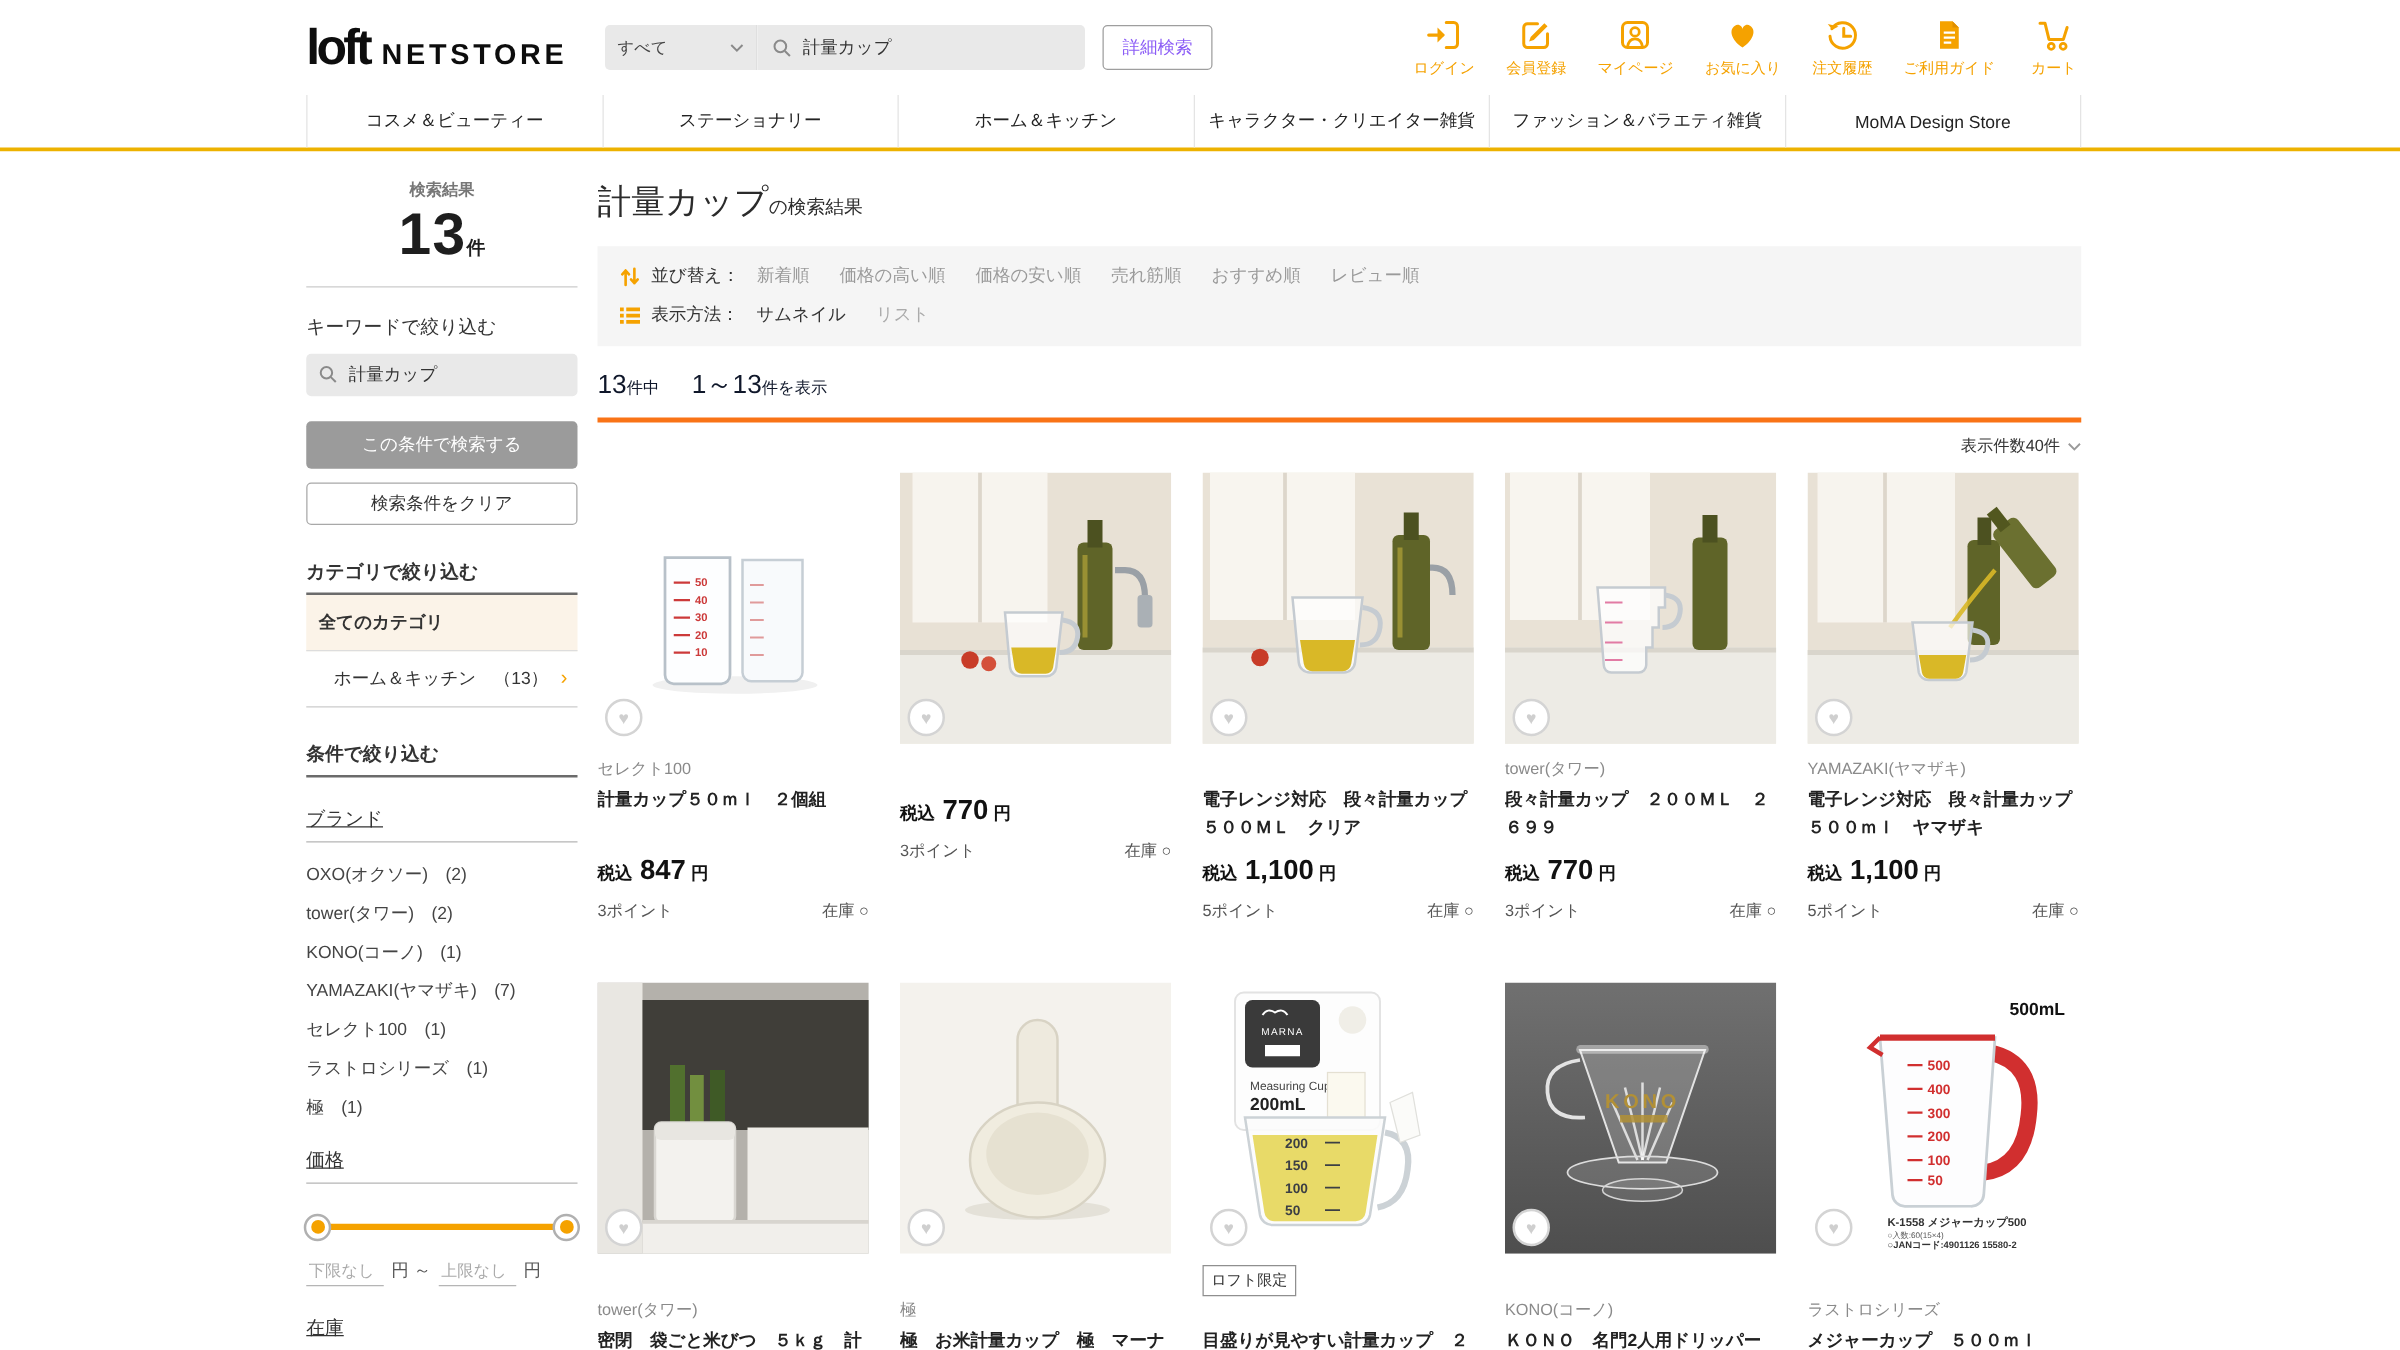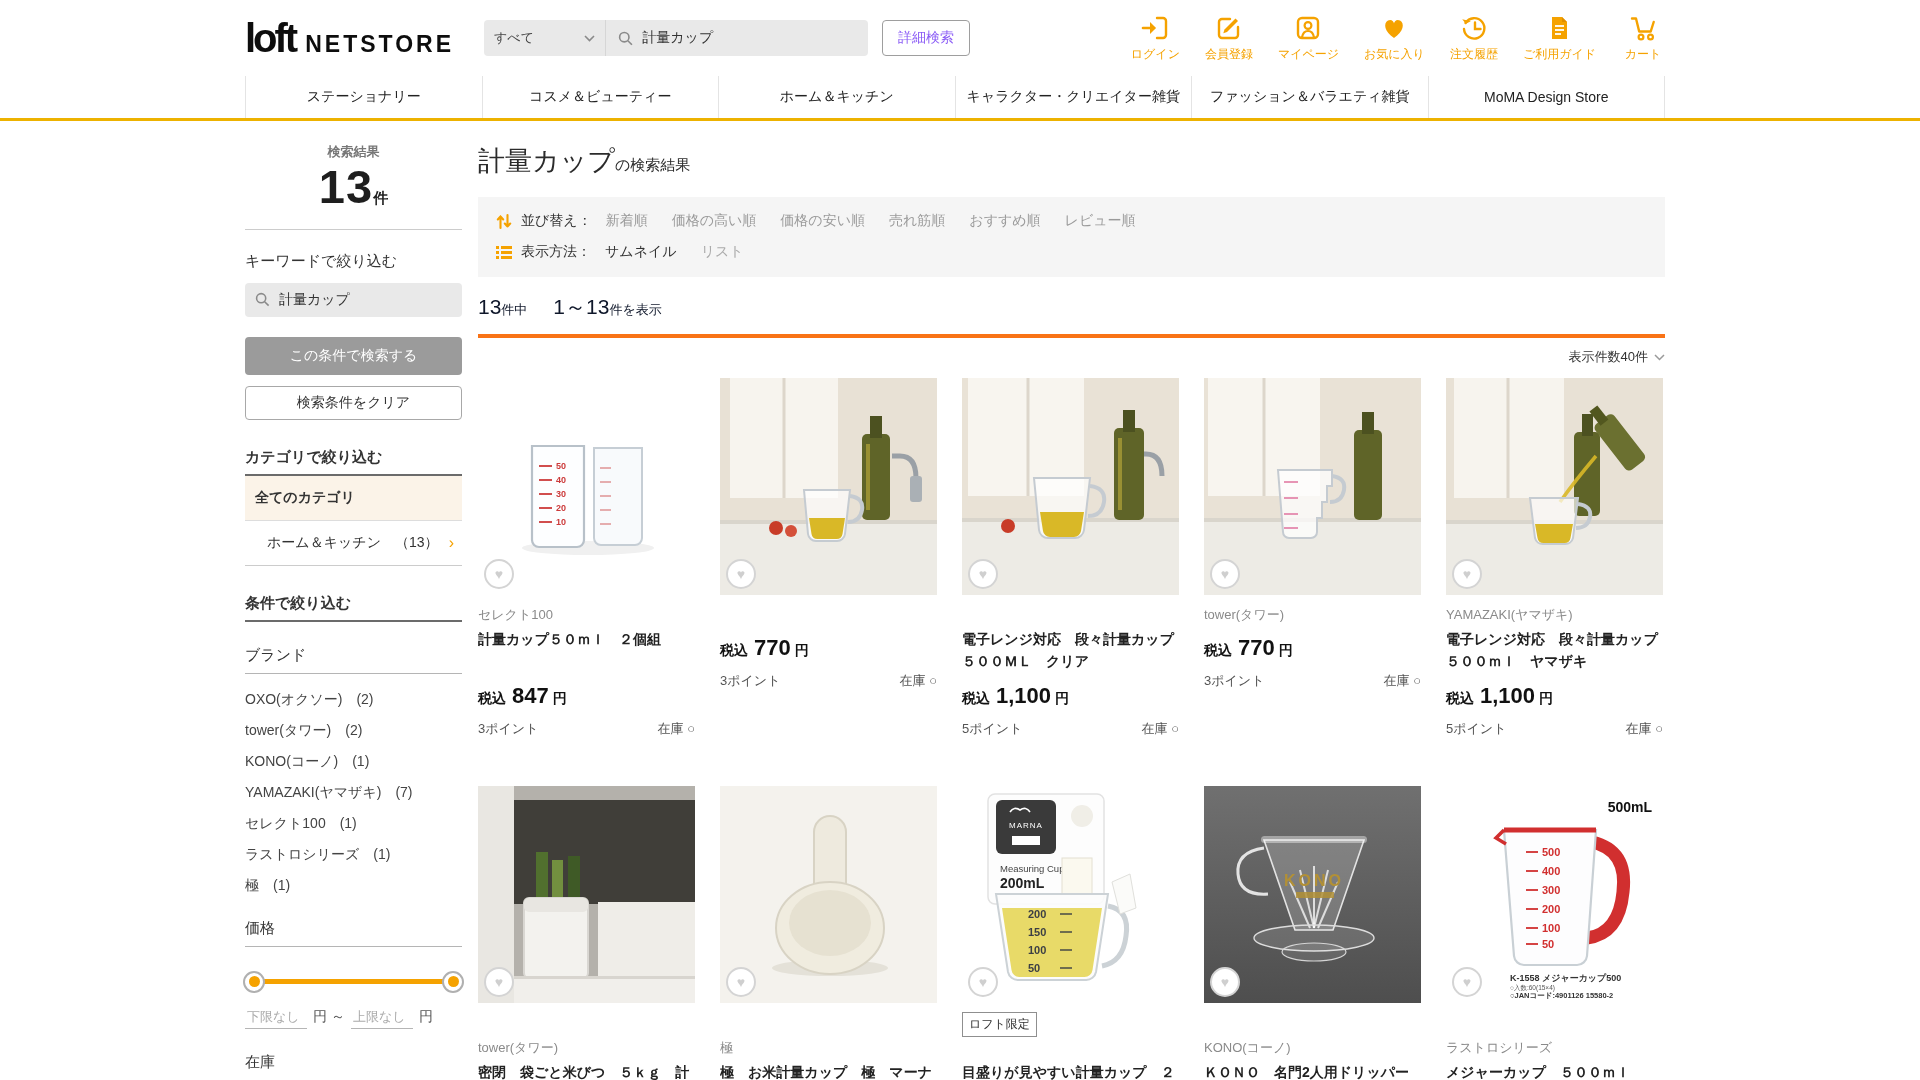--- a/index.html
+++ b/index.html
@@ -47,21 +47,21 @@
   .side-search { display:flex; align-items:center; gap:9px; height:34px; background:#e9e9e9; border-radius:4px; padding:0 10px; }
   .side-search input { border:none; outline:none; background:transparent; font-size:14px; color:#333; width:100%; font-family:inherit; }
   .btn-search { display:block; width:100%; height:38px; margin-top:20px; background:#9b9b9b; color:#fff;
     border:none; border-radius:4px; font-size:14px; cursor:pointer; font-family:inherit; }
   .btn-clear { display:block; width:100%; height:34px; margin-top:11px; background:#fff; color:#333;
     border:1px solid #a8a8a8; border-radius:4px; font-size:14px; cursor:pointer; font-family:inherit; }
   .sec-heading { font-size:15px; font-weight:600; color:#333; margin-top:28px; padding-bottom:7px; border-bottom:2px solid #6b6b6b; }
   .cat-all { background:#fbf3e8; font-weight:700; font-size:14px; padding:13px 10px; border-bottom:1px solid #ddd; cursor:pointer; }
   .cat-item { display:flex; align-items:center; font-size:14px; padding:13px 8px 13px 22px; border-bottom:1px solid #ccc; cursor:pointer; }
   .cat-item .chev { margin-left:auto; color:#f5a200; font-size:16px; }
-  .sub-heading { font-size:15px; color:#333; margin-top:24px; padding-bottom:8px; border-bottom:1px solid #b5b5b5; }
+  .sub-heading { font-size:15px; color:#333; margin-top:24px; padding-bottom:8px; border-bottom:1px solid #b5b5b5;text-decoration:underline; }
   .brand-list { list-style:none; margin-top:4px; }
   .brand-list li { font-size:14px; color:#444; padding-top:13px; cursor:pointer; }
   .slider { position:relative; height:22px; margin:24px 0 14px; }
   .slider .track { position:absolute; left:8px; right:8px; top:8px; height:5px; background:#f5a200; }
   .handle { position:absolute; top:0; width:22px; height:22px; background:#fff; border:2px solid #b0b0b0;
     border-radius:50%; display:flex; align-items:center; justify-content:center; cursor:grab; }
   .handle::after { content:""; width:11px; height:11px; border-radius:50%; background:#f5a200; }
   .handle.left { left:-2px; } .handle.right { right:-2px; }
   .price-row { display:flex; align-items:baseline; gap:6px; font-size:14px; color:#555; margin-top:4px; }
   .price-row input { width:62px; border:none; border-bottom:1px solid #b5b5b5; outline:none; font-size:13px;
@@ -185,22 +185,22 @@
           <path d="M4 5.5 h4 l3.2 13 h11.5 l3 -9.5" fill="none" stroke="#f5a200" stroke-width="2.4" stroke-linecap="round" stroke-linejoin="round"></path>
           <circle cx="13" cy="24" r="2.4" fill="none" stroke="#f5a200" stroke-width="2.2"></circle>
           <circle cx="22.5" cy="24" r="2.4" fill="none" stroke="#f5a200" stroke-width="2.2"></circle>
         </svg>
       <span class="lbl">カート</span>
     </div>
   </div>
 </div>
 
 <div class="nav">
+  <div class="nav-item">コスメ＆ビューティー</div>
   <div class="nav-item">ステーショナリー</div>
-  <div class="nav-item">コスメ＆ビューティー</div>
   <div class="nav-item">ホーム＆キッチン</div>
   <div class="nav-item">キャラクター・クリエイター雑貨</div>
   <div class="nav-item">ファッション＆バラエティ雑貨</div>
   <div class="nav-item">MoMA Design Store</div>
 </div>
 <div class="nav-underline"></div>
 
 <div class="main">
 
   <div class="sidebar">
@@ -423,20 +423,21 @@
               <line x1="80" y1="104" x2="94" y2="104"></line>
                 <line x1="80" y1="120" x2="94" y2="120"></line>
               <line x1="80" y1="136" x2="94" y2="136"></line>
                 <line x1="80" y1="150" x2="94" y2="150"></line>
             </g>
             <path d="M128 98 q14 2 12 14 q-2 12 -14 12" fill="none" stroke="#c5cbd1" stroke-width="4"></path>
           </svg>
           <div class="heart-btn">♥</div>
         </div>
         <div class="brand">tower(タワー)</div>
+        <div class="ptitle">段々計量カップ　２００ＭＬ　２６９９</div>
         <div class="price-line">
           <span class="tax">税込</span><span class="num">770</span><span class="yen">円</span>
         </div>
         <div class="meta-line">
           <span>3ポイント</span>
           <span>在庫 ○</span>
         </div>
       </div>
 
       <div class="card">

